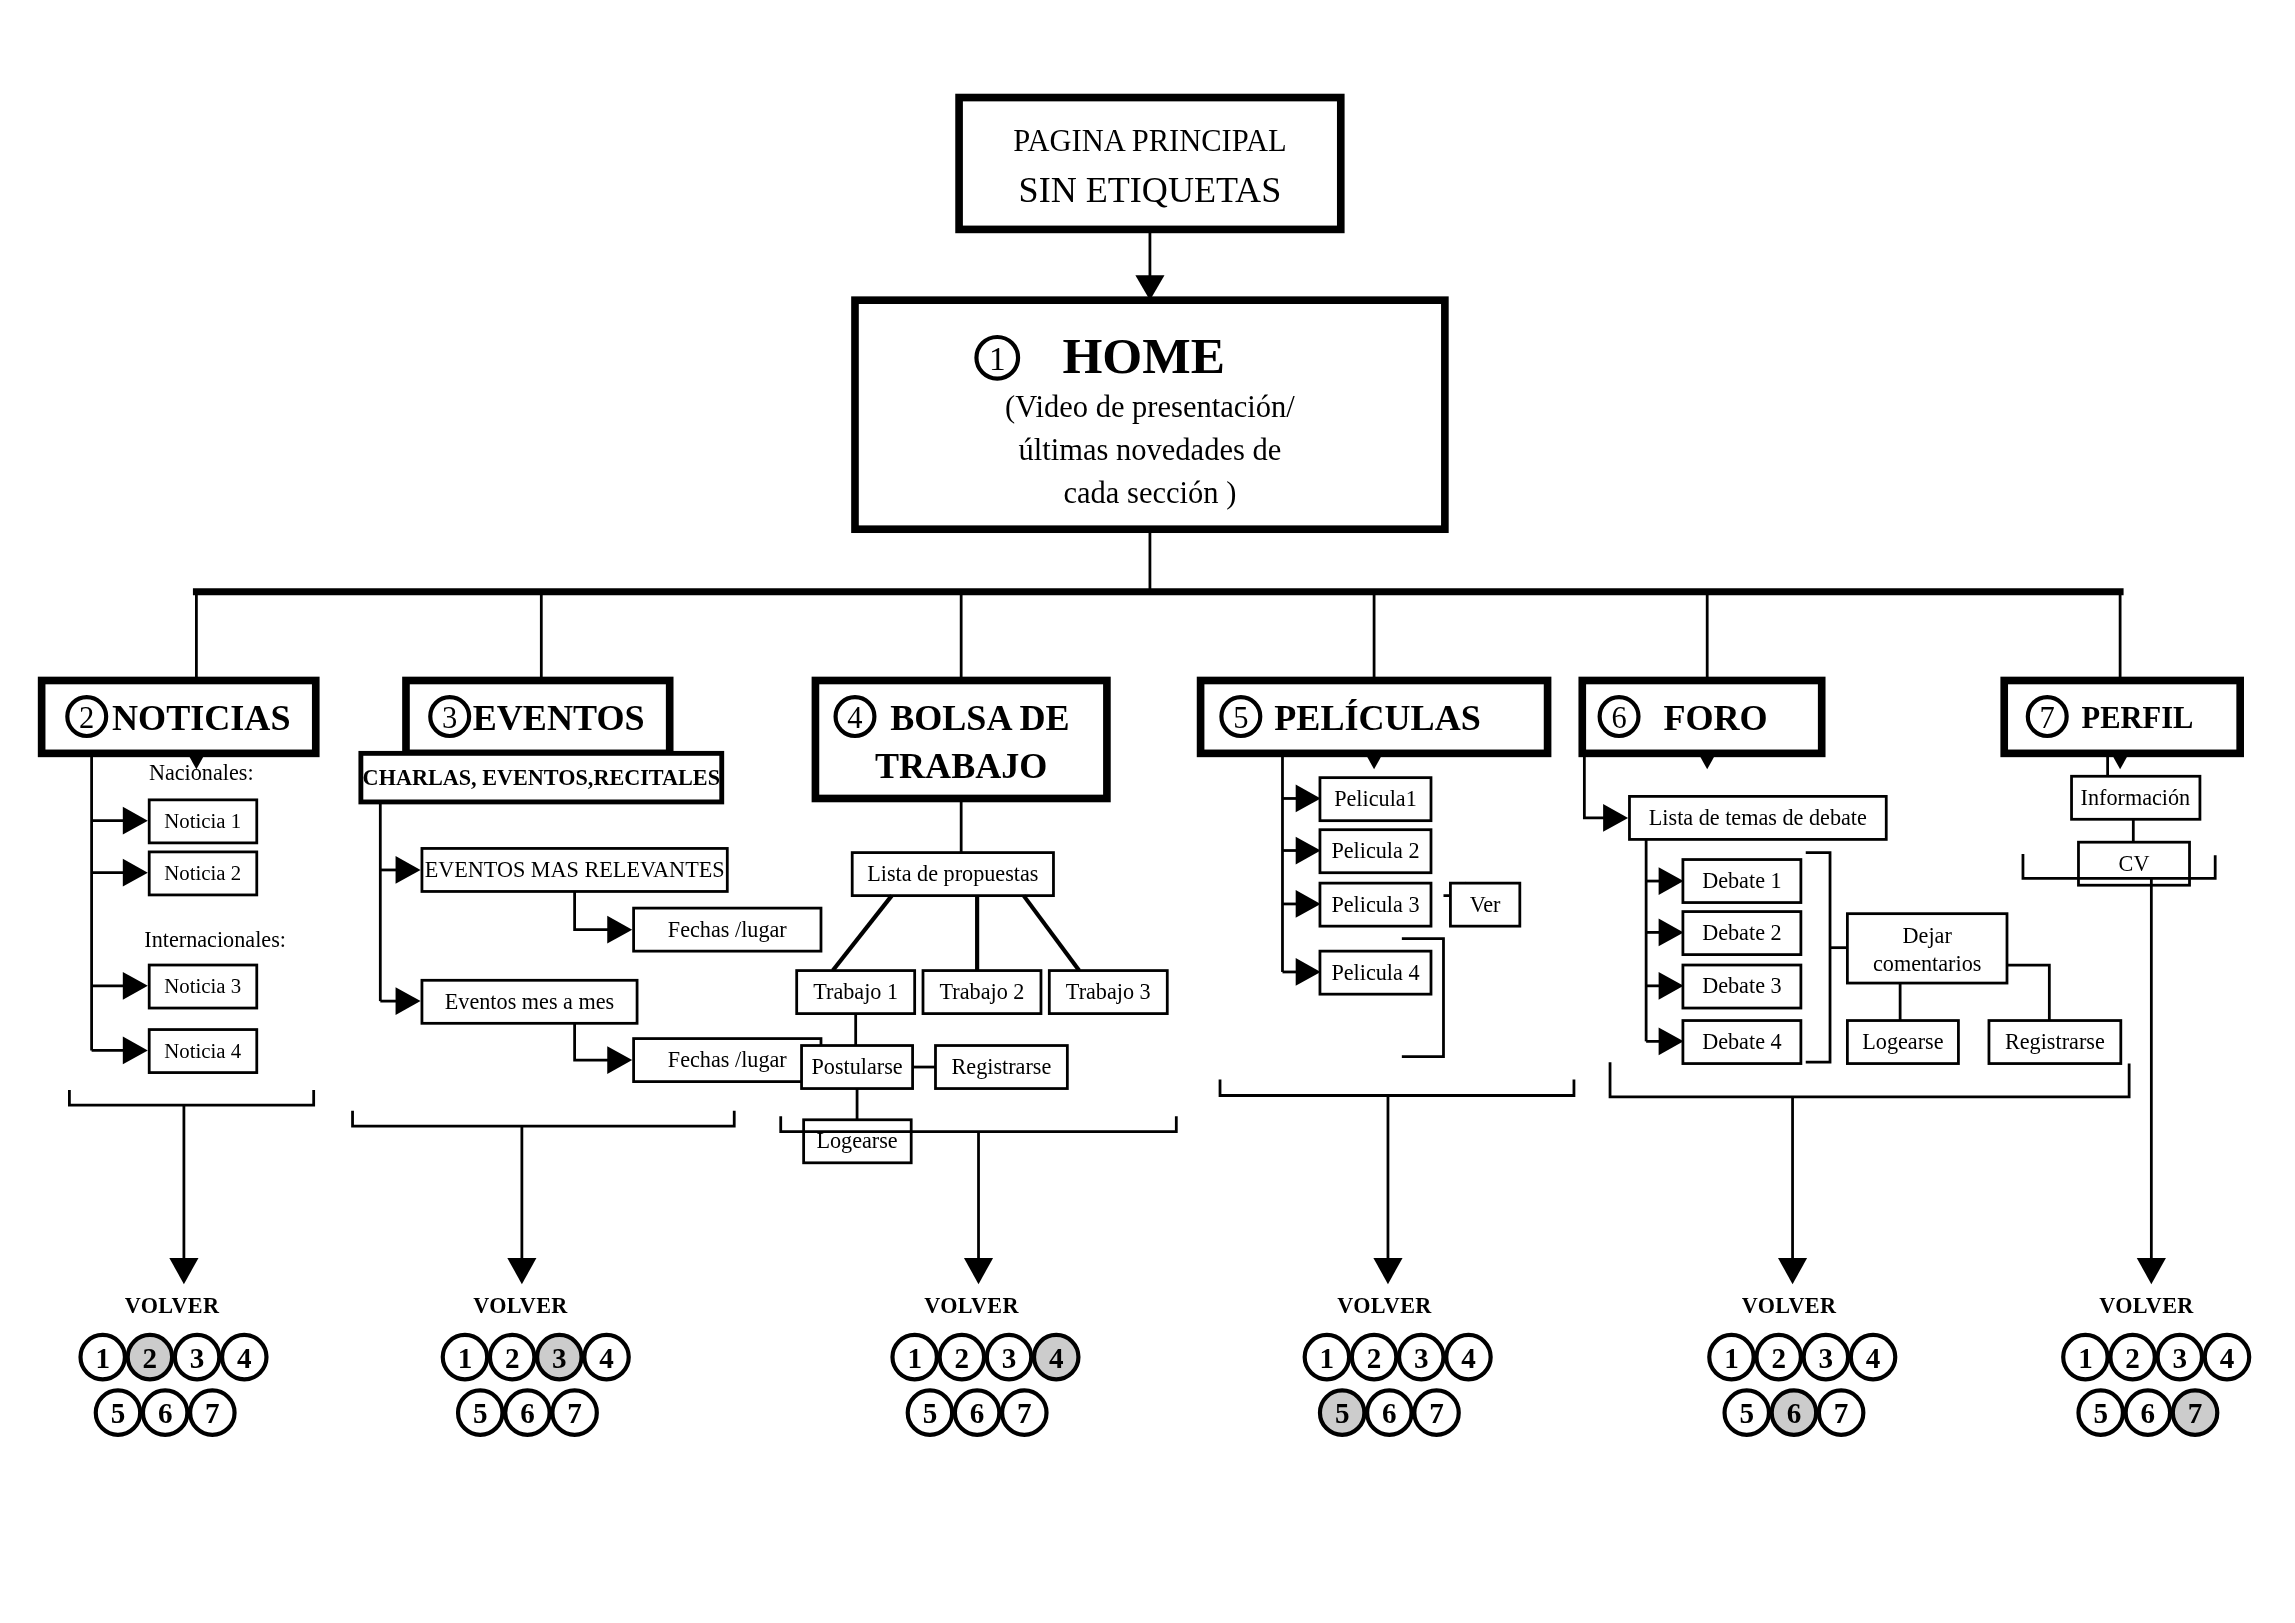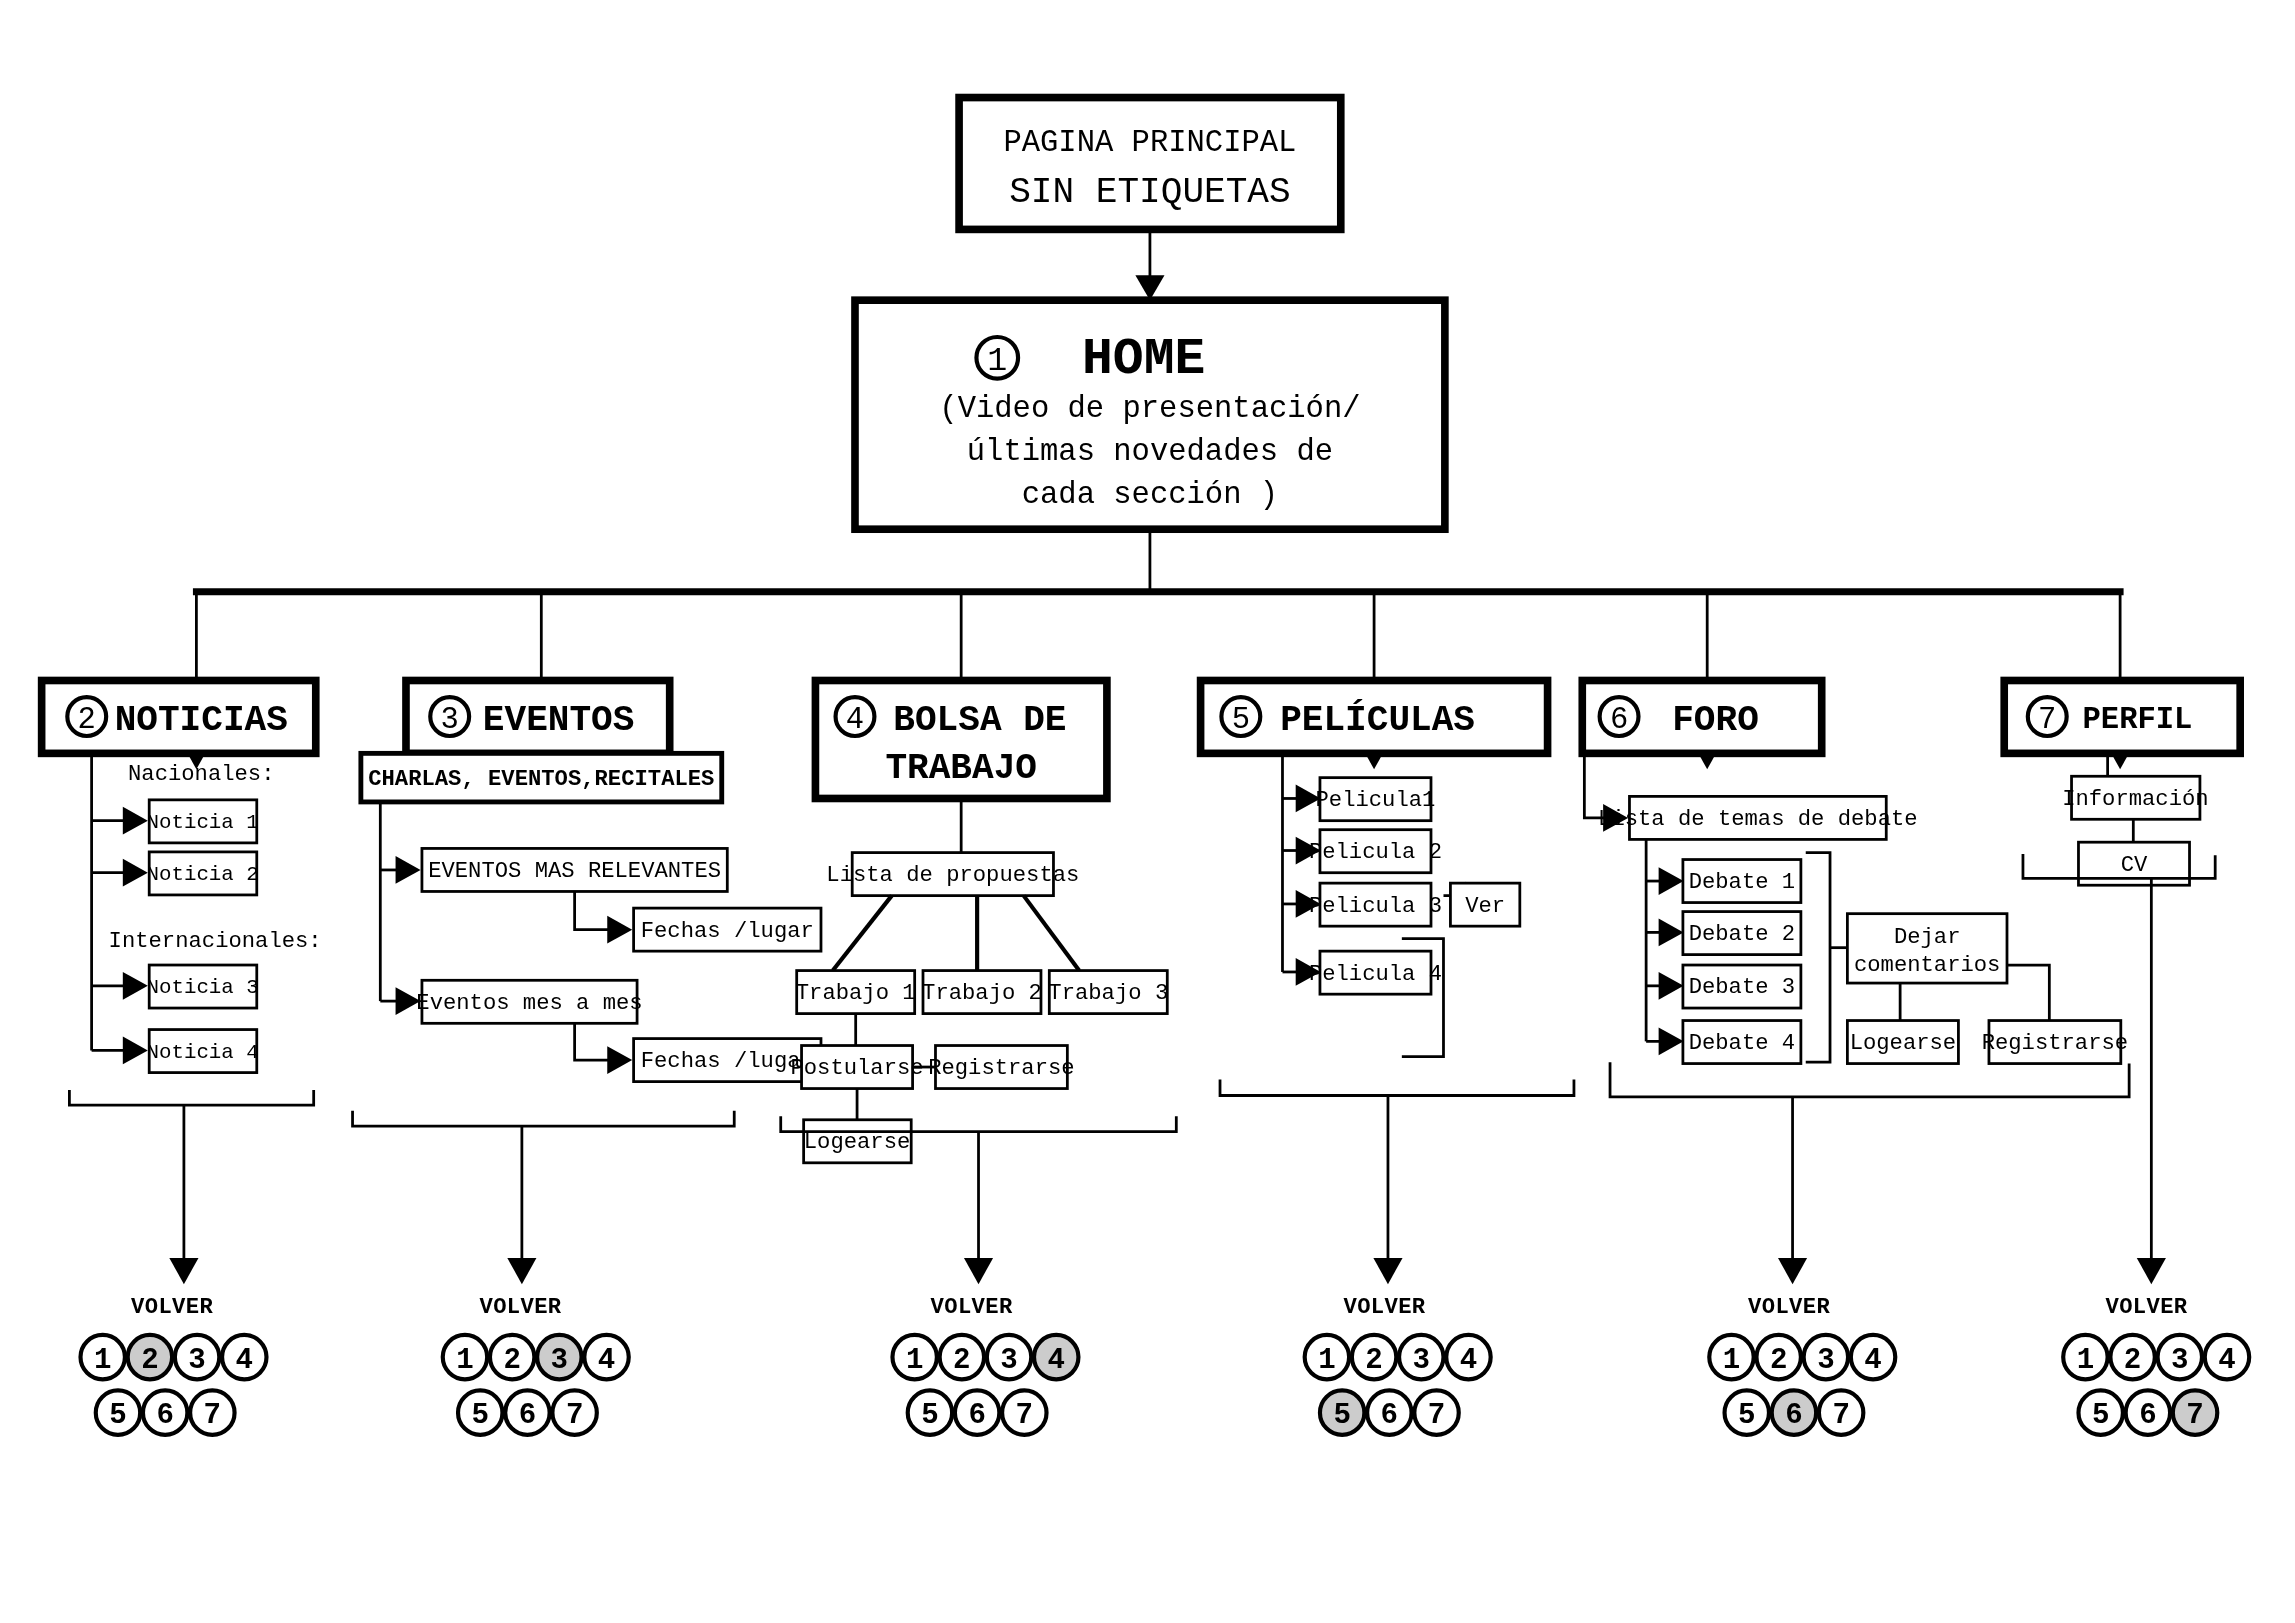--- a/index.html
+++ b/index.html
@@ -5,21 +5,21 @@
   html, body {
     margin: 0;
     padding: 0;
     background: #ffffff;
   }
   #sitemap-root {
     position: relative;
     width: 2295px;
     height: 1624px;
     background: #ffffff;
-    font-family: Liberation Mono, monospace;
+    font-family: Liberation Serif, serif;
     overflow: hidden;
   }
   svg.diagram {
     position: absolute;
     top: 0; left: 0;
     width: 2295px;
     height: 1624px;
   }
   
   .box-heavy { fill: #ffffff; stroke: #000000; stroke-width: 11; }

